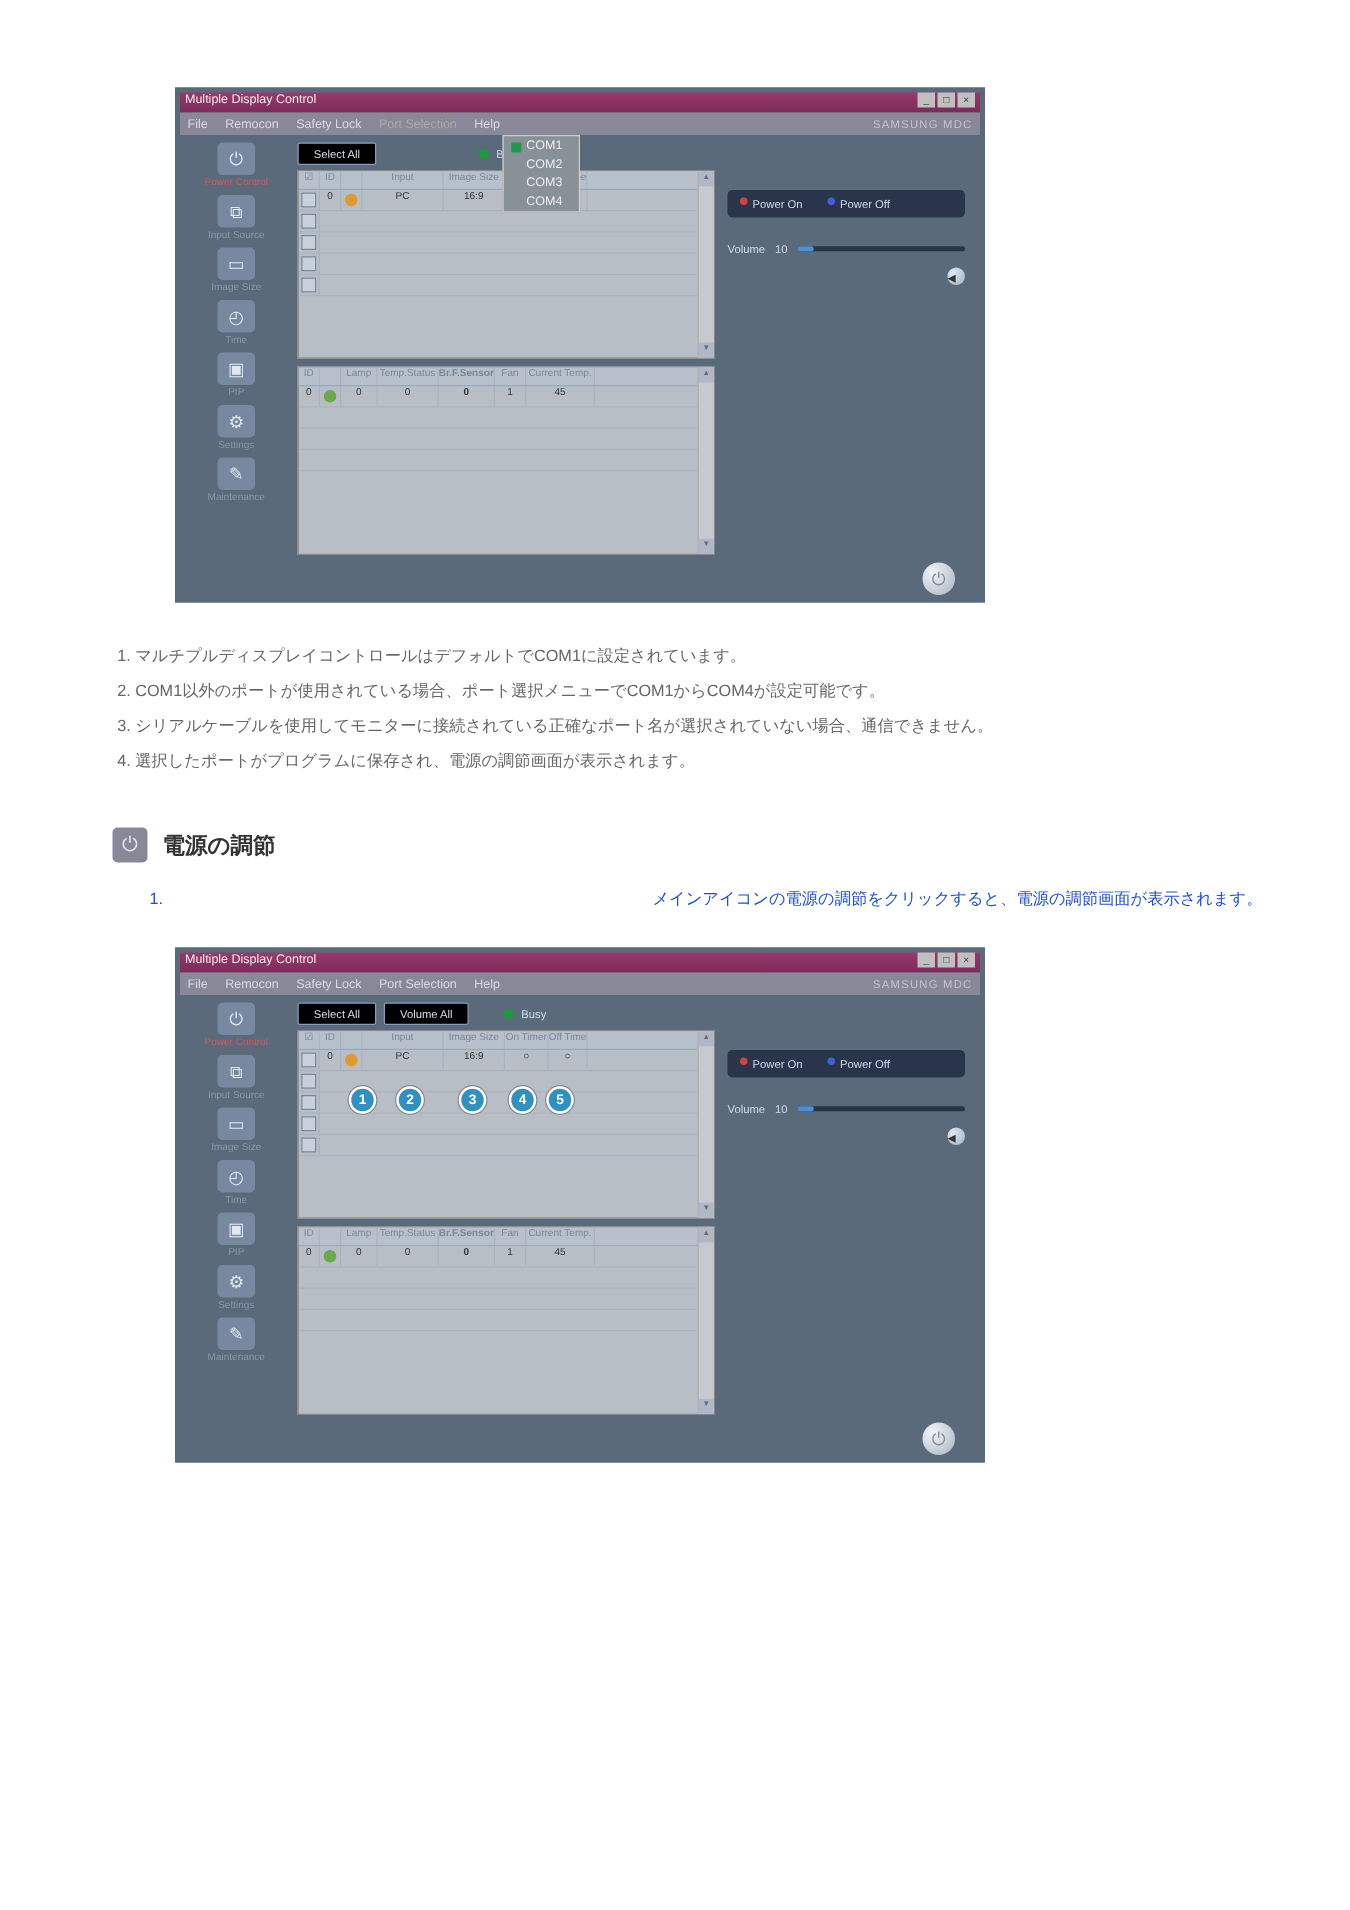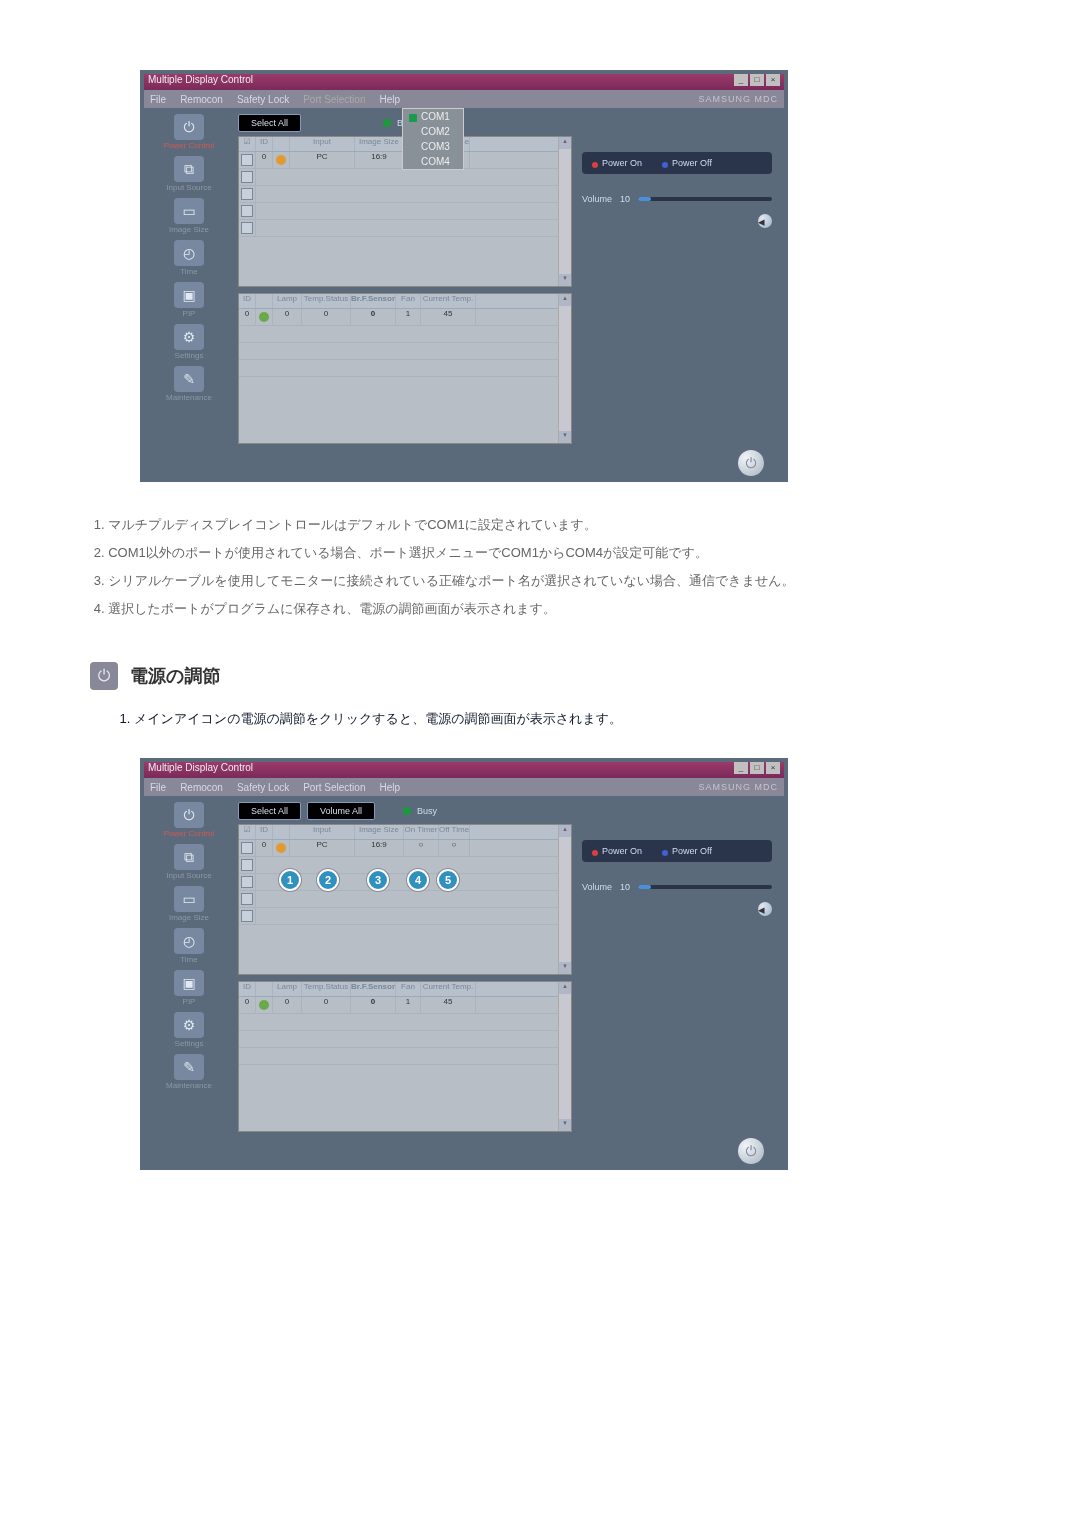--- a/index.html
+++ b/index.html
@@ -221,21 +221,21 @@
   .power-bar {
     background: #2a344a;
     border-radius: 4px;
     padding: 6px 10px;
     display: flex;
     gap: 20px;
     margin-bottom: 20px;
   }
   .pbtn {
     display: flex;
-    align-items: flex-end;
+    align-items: flex-start;
     gap: 4px;
     font-size: 9px;
     color: #cde;
   }
   .pbtn .dot-r { width:6px;height:6px;border-radius:50%;background:#d84040; }
   .pbtn .dot-b { width:6px;height:6px;border-radius:50%;background:#4060d8; }
   .vol-row {
     display: flex;
     align-items: center;
     gap: 8px;
@@ -322,22 +322,23 @@
     color: #e0e8f0;
     font-size: 16px;
   }
   .heading-text {
     font-size: 18px;
     font-weight: bold;
     color: #333;
   }
   .sub-note {
     margin: 8px 0 24px 24px;
-    color: #0f172a;
+    color: #1d4ed8;
     font-size: 13px;
+    text-align: right;
   }
   ol.note-list { padding-left: 1.4em; }
   ol.note-list li { margin-bottom: 2px; }
 </style>
 </head>
 <body>
 
 <div class="app-window">
   <div class="titlebar">
     <span>Multiple Display Control</span>

